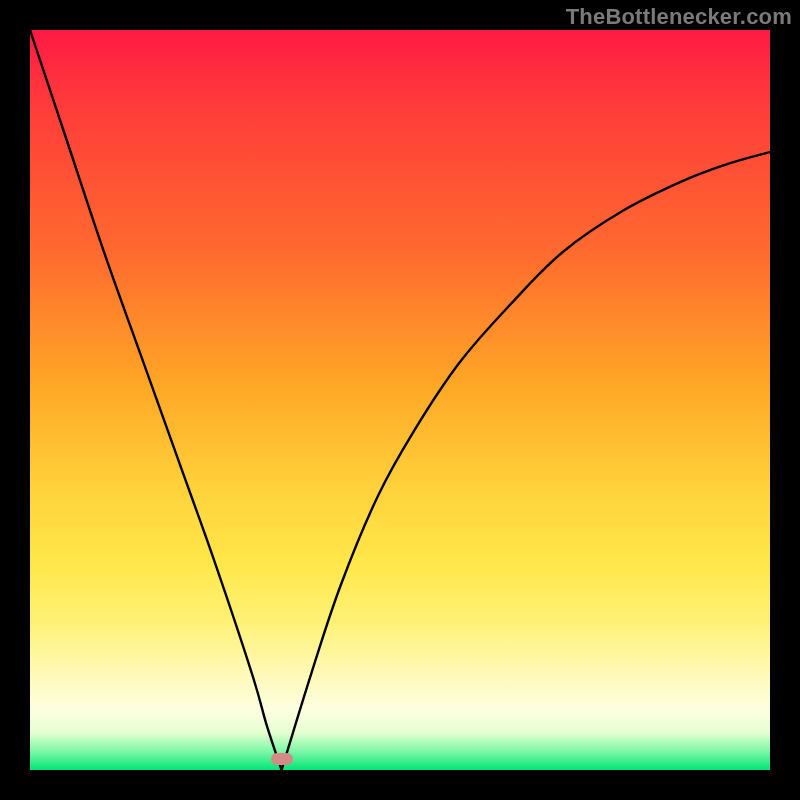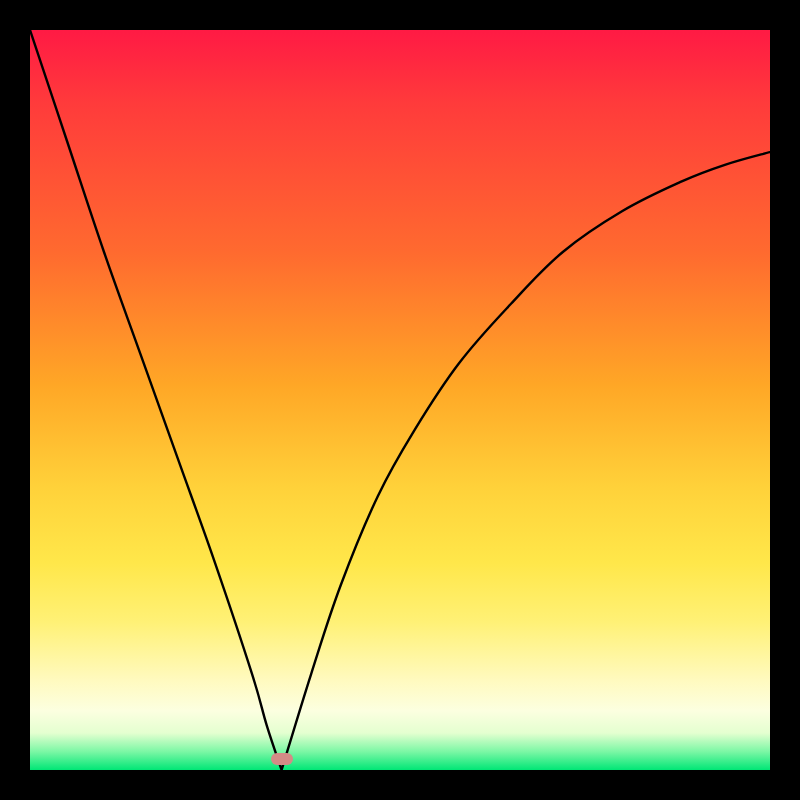--- a/index.html
+++ b/index.html
@@ -69,13 +69,14 @@
 </head>
 <body>
 
 <div class="stage">
   <div class="plot">
     <svg class="curve" viewBox="0 0 740 740" preserveAspectRatio="none">
       <path fill="none" stroke="#000" stroke-width="2.4" stroke-linecap="round" stroke-linejoin="round" d="M 0.00 0.00 C 6.66 19.98, 23.68 71.04, 37.00 111.00 C 50.32 150.96, 60.68 183.37, 74.00 222.00 C 87.32 260.63, 97.68 288.30, 111.00 325.60 C 124.32 362.90, 134.68 391.90, 148.00 429.20 C 161.32 466.50, 171.68 494.17, 185.00 532.80 C 198.32 571.43, 212.68 614.50, 222.00 643.80 C 231.32 673.10, 231.47 678.28, 236.80 695.60 C 242.13 712.92, 248.94 732.01, 251.60 740.00 C 254.26 747.99, 246.27 757.32, 251.60 740.00 C 256.93 722.68, 270.54 677.10, 281.20 643.80 C 291.86 610.50, 298.81 586.97, 310.80 555.00 C 322.79 523.03, 334.48 494.17, 347.80 466.20 C 361.12 438.23, 370.15 423.58, 384.80 399.60 C 399.45 375.62, 411.88 355.64, 429.20 333.00 C 446.52 310.36, 462.35 293.78, 481.00 273.80 C 499.65 253.82, 512.82 238.65, 532.80 222.00 C 552.78 205.35, 570.69 193.95, 592.00 181.30 C 613.31 168.65, 632.55 160.09, 651.20 151.70 C 669.85 143.31, 679.62 140.01, 695.60 134.68 C 711.58 129.35, 732.01 124.36, 740.00 122.10"></path>
     </svg>
     <div class="marker" style="left: 251.6px; top: 728.9px; background: rgb(212, 139, 134);"></div>
   </div>
+  <div class="watermark">TheBottlenecker.com</div>
 </div>
 
 </body></html>

